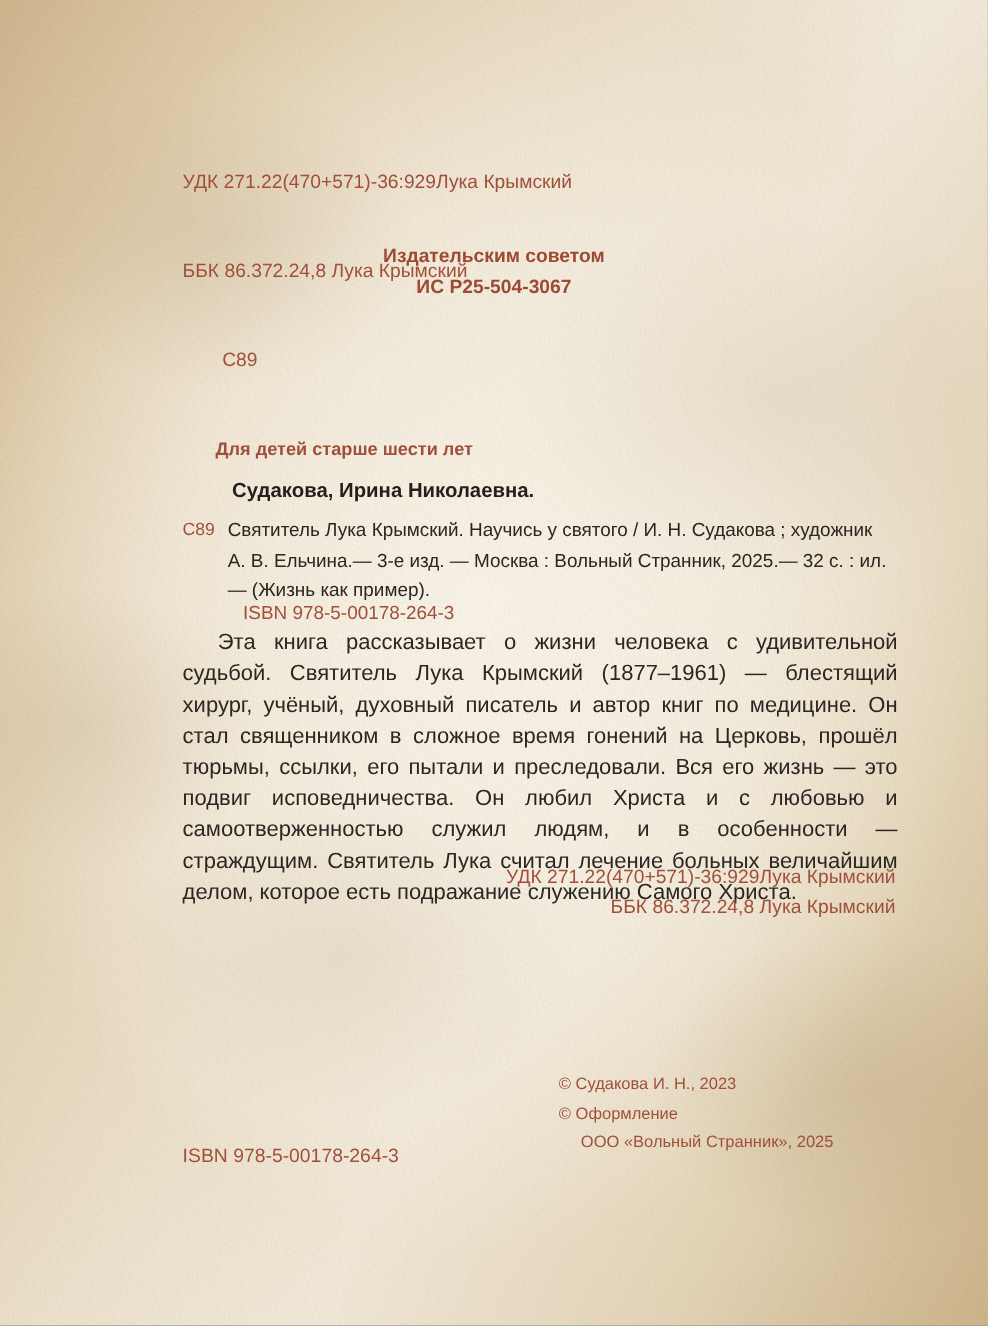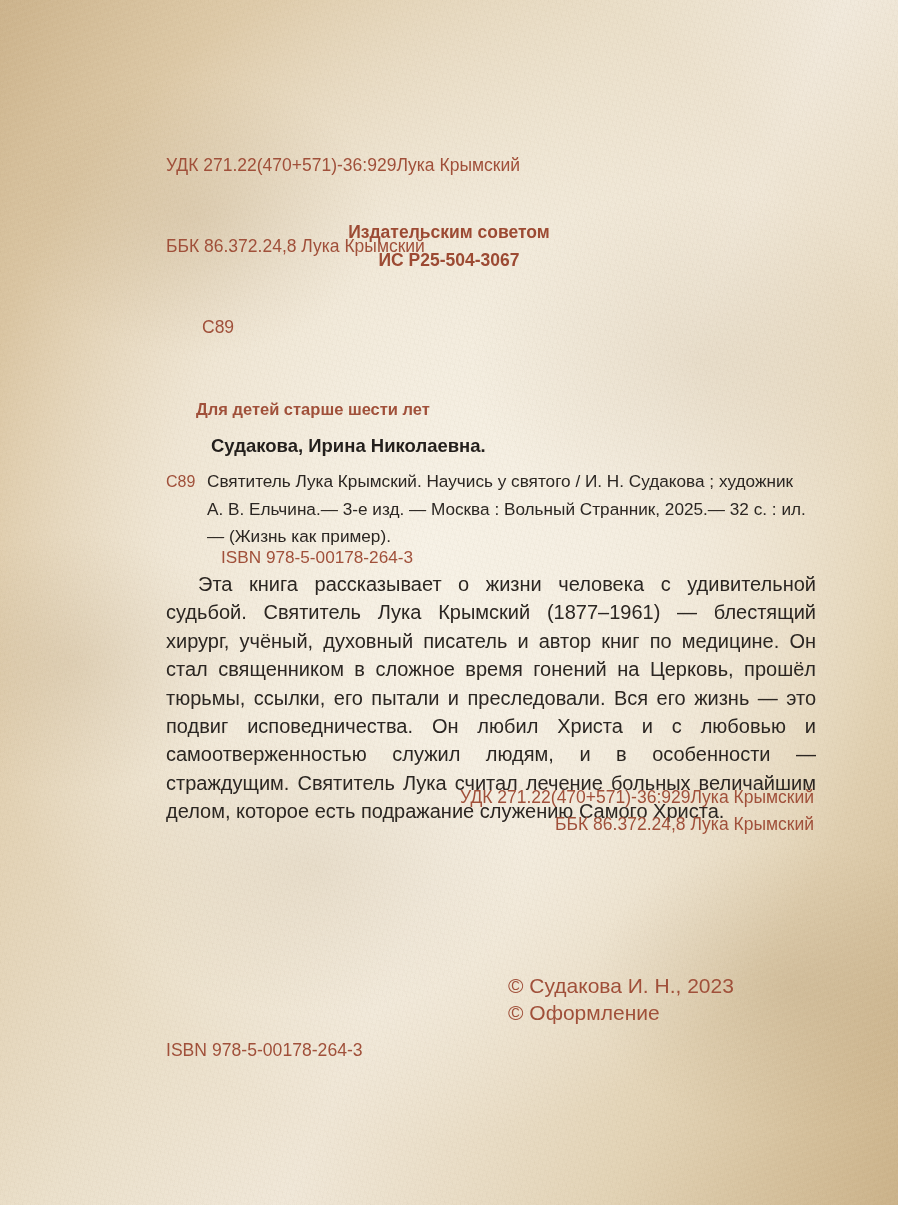--- a/index.html
+++ b/index.html
@@ -149,21 +149,21 @@
     font-size: 17.5px;
     line-height: 27px;
     color: #a0503a;
   }
 
   
   .copyright {
     position: absolute;
     left: 508px;
     top: 973px;
-    font-size: 21px;
+    font-size: 15px;
     line-height: 26.5px;
     color: #a0503a;
   }
   .copyright .sub { display: block; padding-left: 20px; }
 
   
   .isbn-bottom {
     position: absolute;
     left: 166px;
     top: 1040px;
@@ -206,18 +206,19 @@
     <p class="annotation">Эта книга рассказывает о жизни человека с удивительной судьбой. Святитель Лука Крымский (1877–1961) — блестящий хирург, учёный, духовный писатель и автор книг по медицине. Он стал священником в сложное время гонений на Церковь, прошёл тюрьмы, ссылки, его пытали и преследовали. Вся его жизнь — это подвиг исповедничества. Он любил Христа и с любовью и самоотверженностью служил людям, и в особенности — страждущим. Святитель Лука считал лечение больных величайшим делом, которое есть подражание служению Самого Христа.</p>
 
     <div class="udk-bottom">
       <span class="line">УДК 271.22(470+571)-36:929Лука Крымский</span>
       <span class="line">ББК 86.372.24,8 Лука Крымский</span>
     </div>
 
     <div class="copyright">
       <span class="line">© Судакова И. Н., 2023</span>
       <span class="line">© Оформление</span>
+      <span class="sub">ООО «Вольный Странник», 2025</span>
     </div>
 
     <div class="isbn-bottom">ISBN 978-5-00178-264-3</div>
 
   </div>
 </div>
 
 </body></html>

